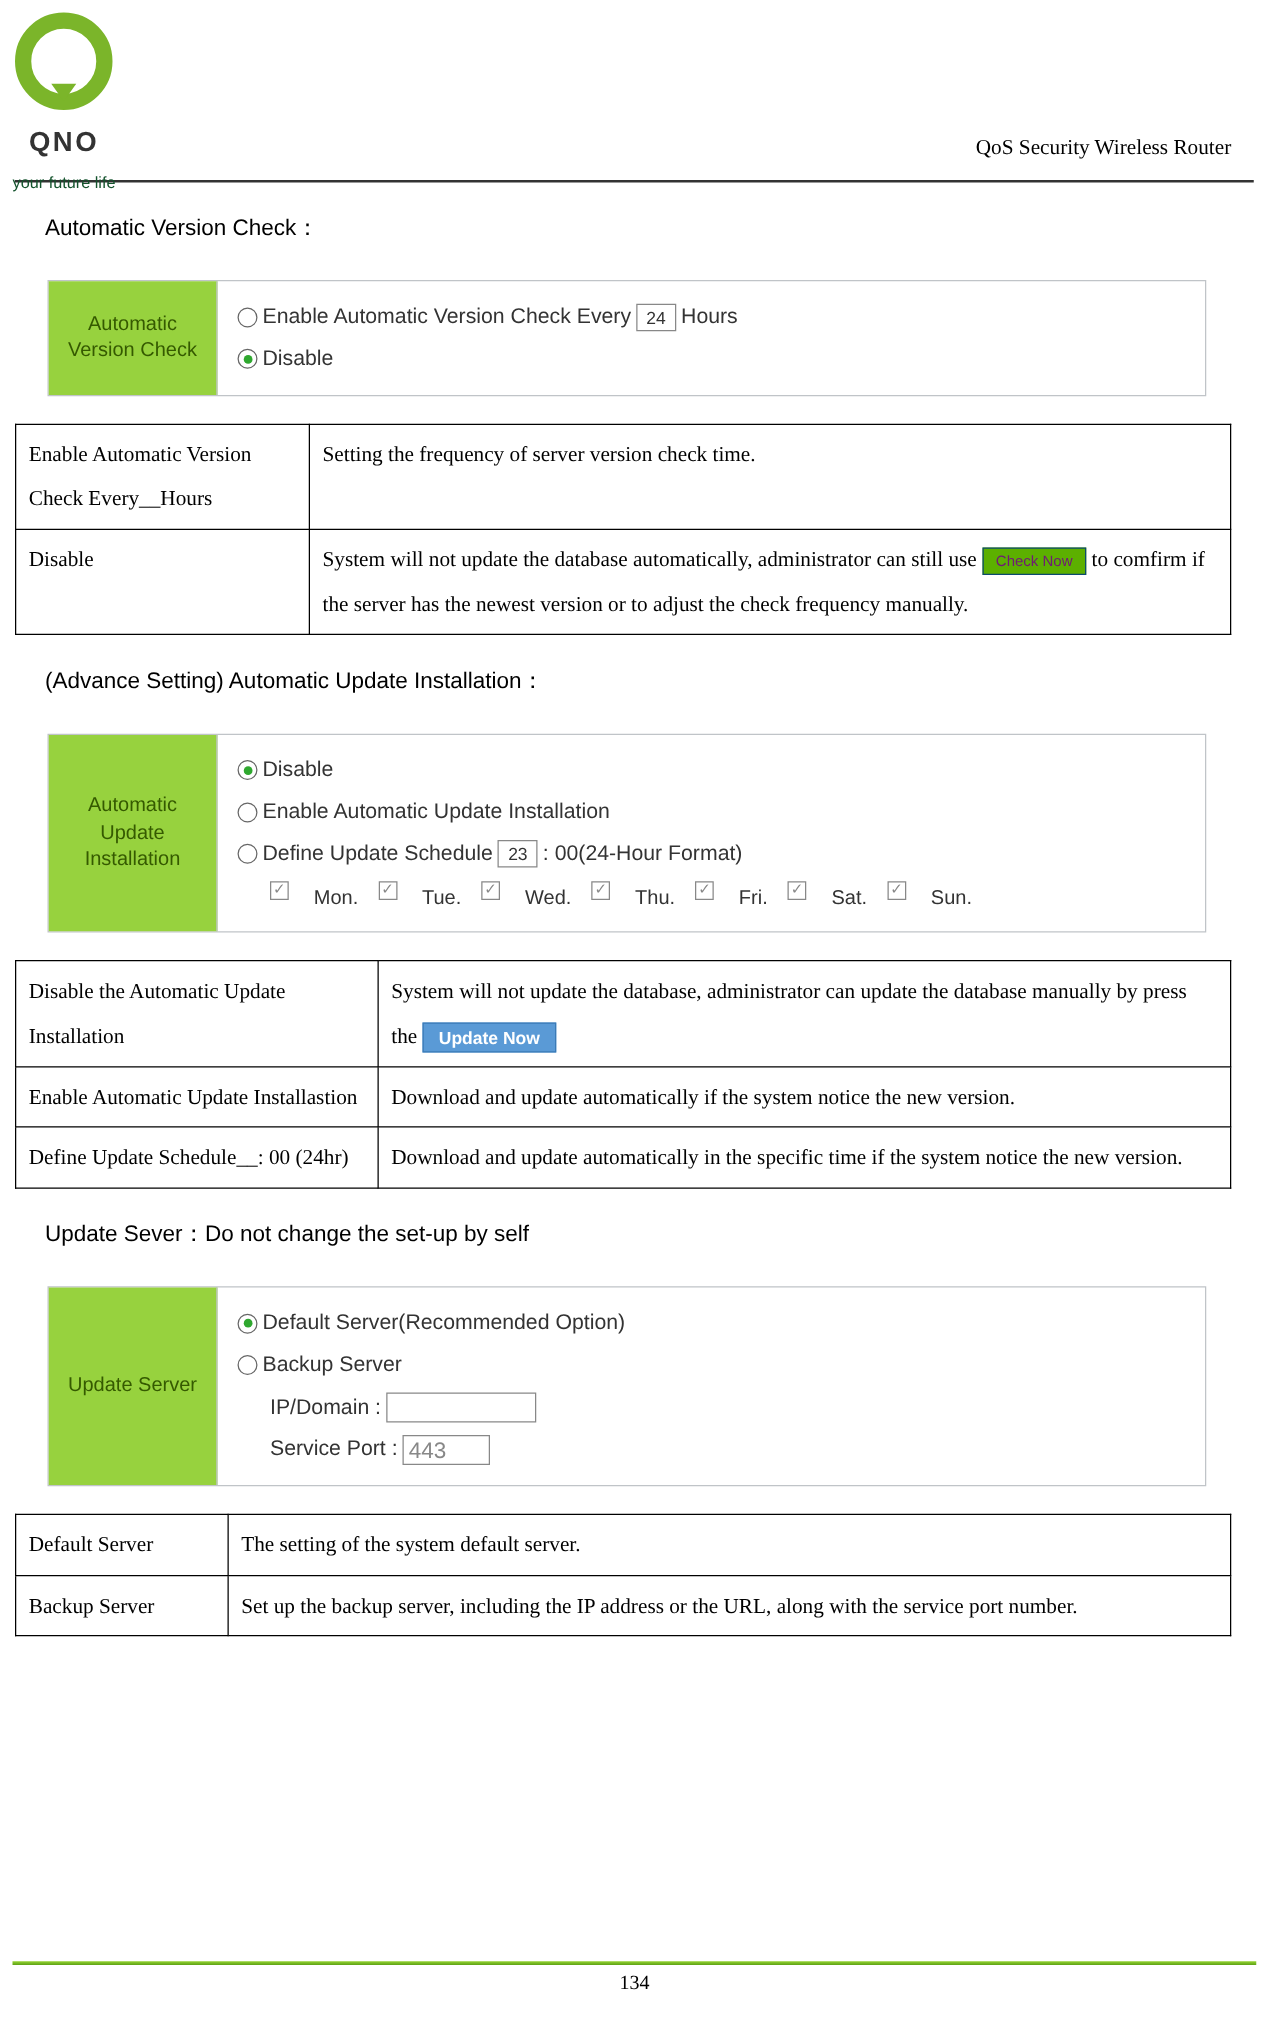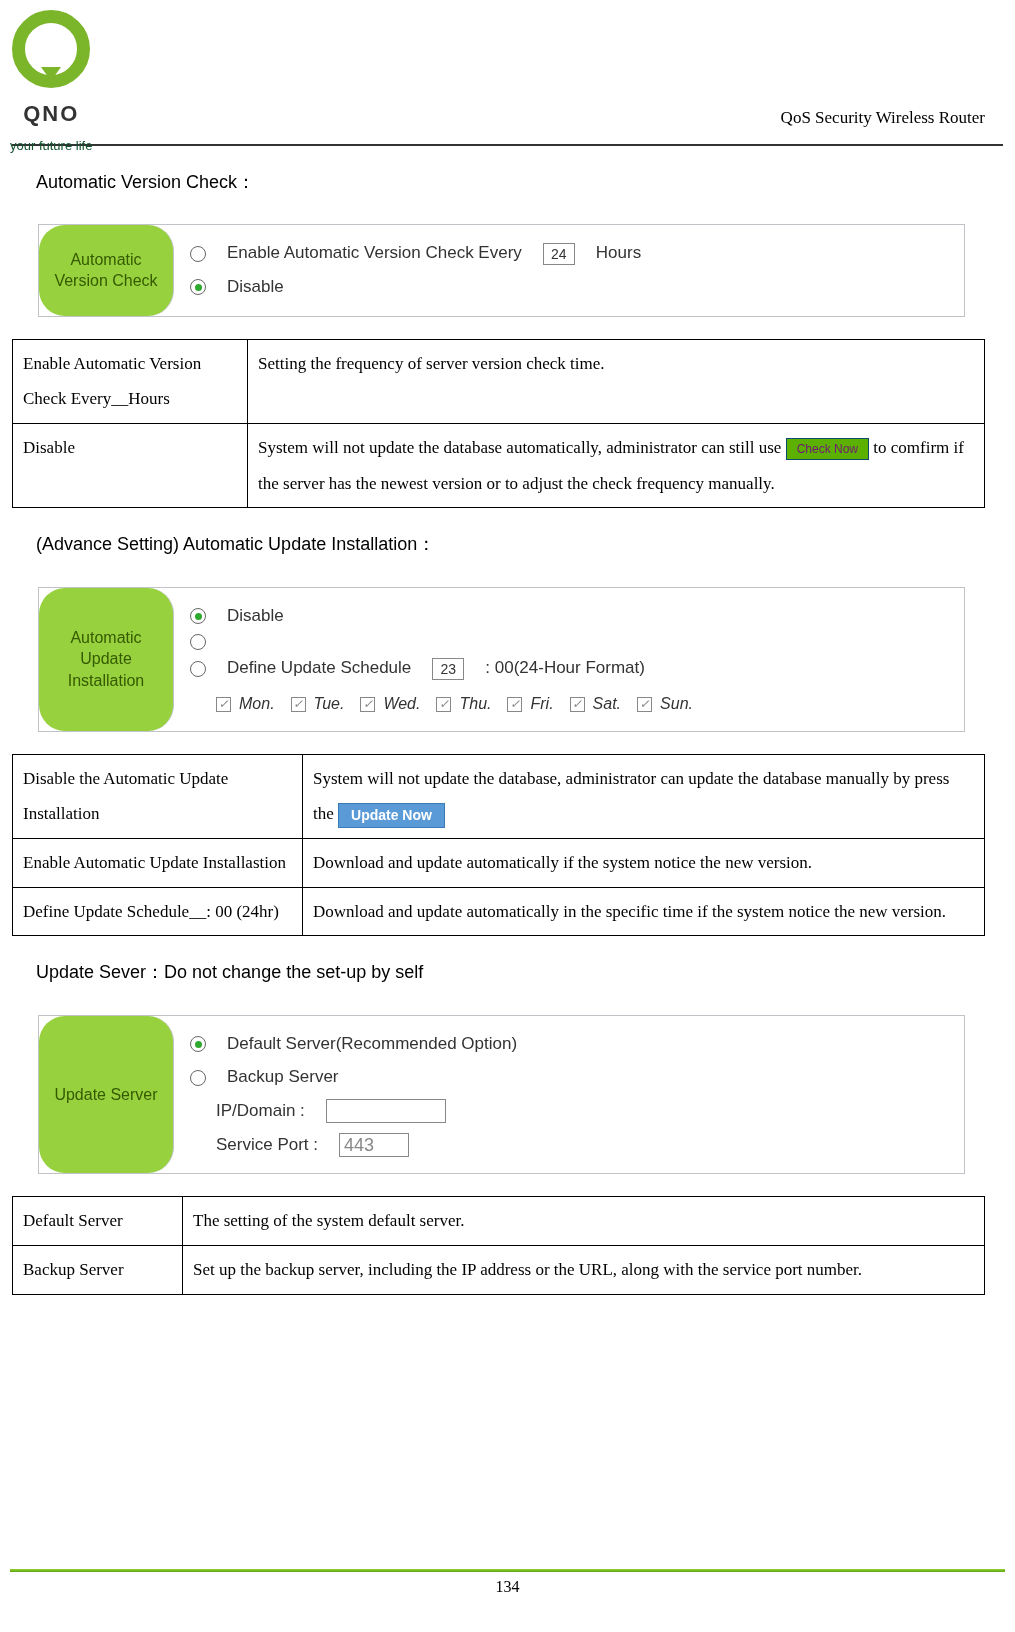--- a/index.html
+++ b/index.html
@@ -81,32 +81,31 @@
       width: 135px;
       border-right: 1.5px solid #c0c4c8;
       display: flex;
       align-items: center;
       justify-content: center;
       text-align: center;
       color: #355a00;
       font-size: 16px;
       line-height: 1.35;
       padding: 6px;
-      border-radius: 26px;
     }
     .settings-body {
       flex: 1;
       padding: 10px 16px;
       font-size: 17px;
       color: #333;
     }
     .radio-row {
       display: flex;
       align-items: center;
-      gap: 21px;
+      gap: 4px;
       margin: 3px 0;
       flex-wrap: wrap;
     }
     .radio {
       width: 16px; height: 16px;
       border: 1.5px solid #666;
       border-radius: 50%;
       display: inline-flex;
       align-items: center; justify-content: center;
       background: #fff;
@@ -146,21 +145,21 @@
     }
     .check.checked::after { content: "✓"; }
     .days-row {
       display: flex;
       gap: 16px;
       margin: 6px 0 2px 26px;
       flex-wrap: wrap;
       font-size: 16px;
     }
     .days-row .d {
-      display: flex; align-items: center; gap: 8px; font-style: italic;
+      display: flex; align-items: flex-start; gap: 20px;
     }
     table.desc {
       border-collapse: collapse;
       width: calc(100% - 2px);
       margin: 2px 0 20px 0;
       font-size: 17px;
     }
     table.desc td {
       border: 1px solid #000;
       padding: 6px 10px;
@@ -259,20 +258,21 @@
 
   <div class="settings-box">
     <div class="settings-label">Automatic Update Installation</div>
     <div class="settings-body">
       <div class="radio-row">
         <span class="radio selected"></span>
         <span>Disable</span>
       </div>
       <div class="radio-row">
         <span class="radio"></span>
+        <span>Enable Automatic Update Installation</span>
       </div>
       <div class="radio-row">
         <span class="radio"></span>
         <span>Define Update Schedule</span>
         <span class="num-input">23</span>
         <span>: 00(24-Hour Format)</span>
       </div>
       <div class="days-row">
         <span class="d">
             <span class="check checked"></span>

